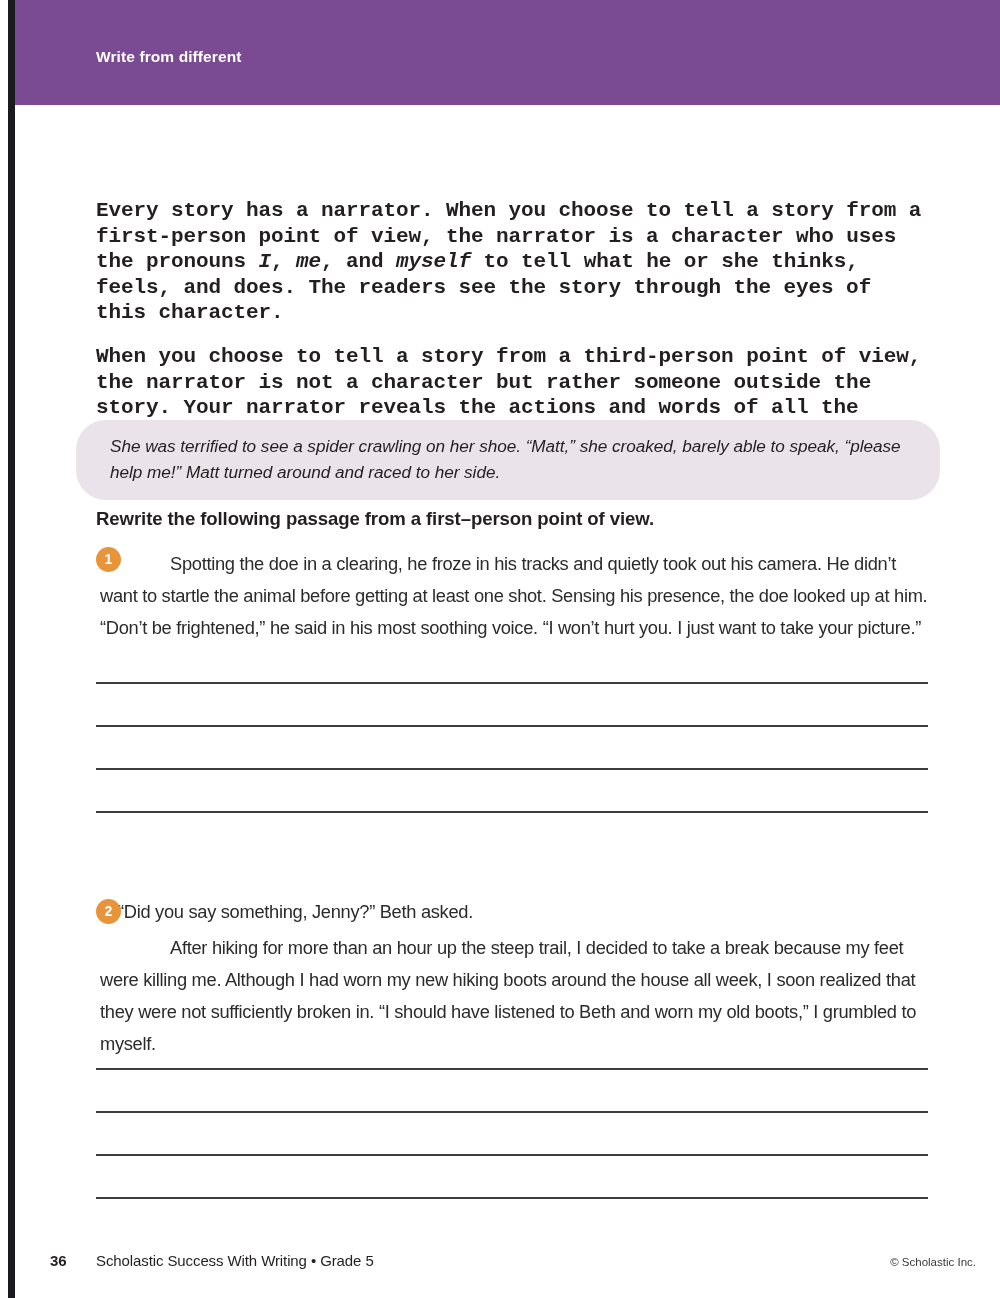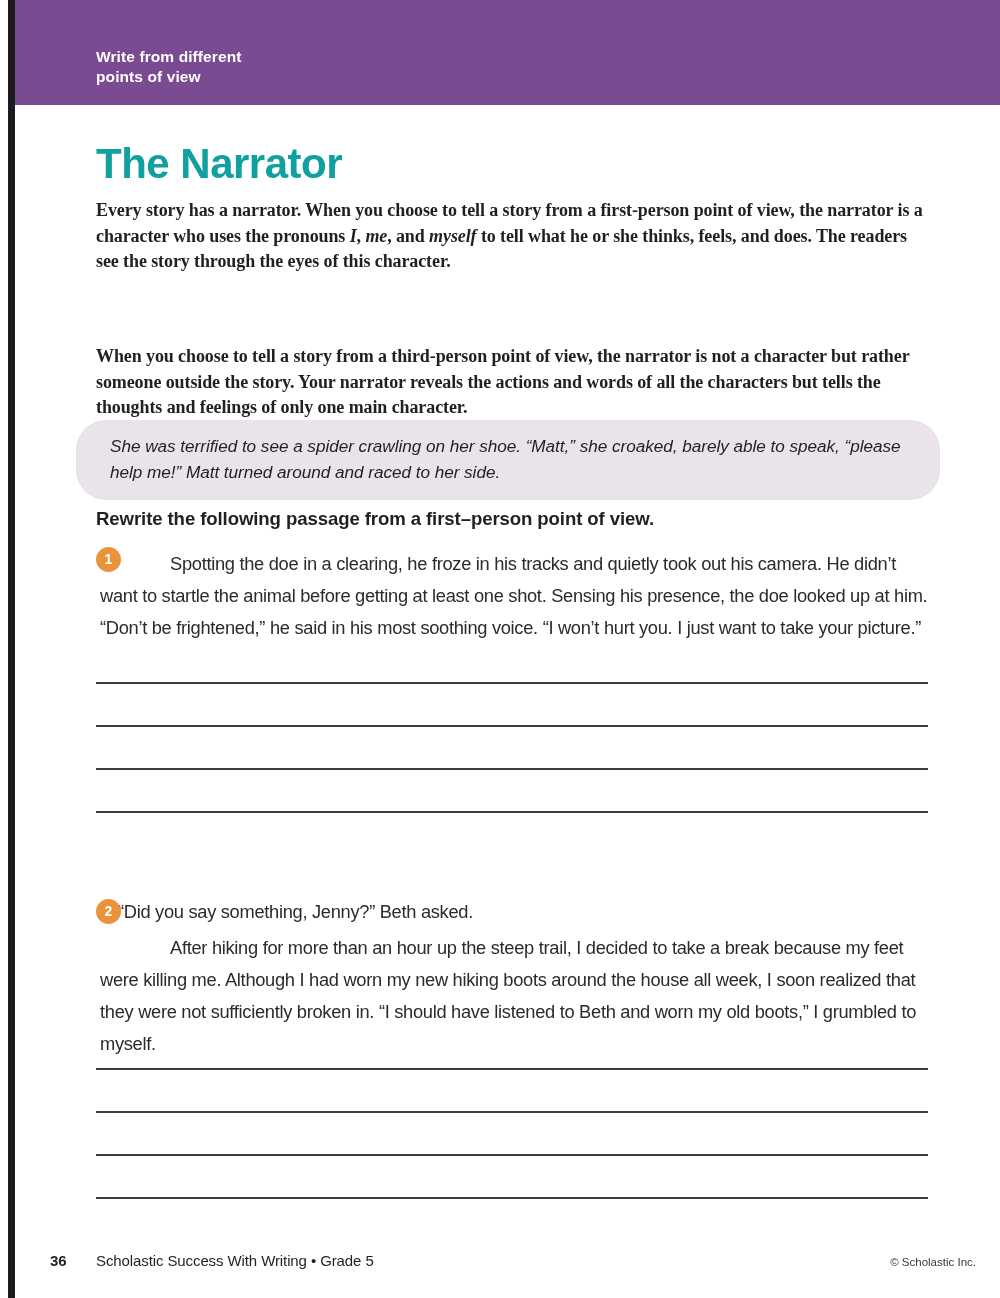--- a/index.html
+++ b/index.html
@@ -59,22 +59,22 @@
     font-weight: bold;
     font-size: 42px;
     letter-spacing: -0.5px;
     line-height: 48px;
   }
 
   .para {
     position: absolute;
     left: 88px;
     width: 832px;
-    font-family: Liberation Serif, serif;
-    font-size: 18px;
+    font-family: Liberation Mono, monospace;
+    font-size: 21px;
     line-height: 25.5px;
     color: #231f20;
     font-weight: bold;
     letter-spacing: -0.1px;
   }
   .para b { font-weight: bold; }
   .para i { font-style: italic; font-weight: bold; }
 
   .example-box {
     position: absolute;
@@ -179,24 +179,22 @@
 </head>
 <body>
 
 <div class="page">
 
   <div class="edge-strip"></div>
 
   <div class="banner"></div>
   <div class="banner-text">
     <span>Write from different</span>
-    <span class="l2">points of view</span>
-  </div>
-
-  <div class="title">The Narrator</div>
+  </div>
+
 
   <div class="para" style="top:198px;">
     <span>Every story has a </span><b>narrator</b><span>. When you choose to tell a story from a </span><b>first-person</b><span> point of view, the narrator is a character who uses the pronouns </span><i>I</i><span>, </span><i>me</i><span>, and </span><i>myself</i><span> to tell what he or she thinks, feels, and does. The readers see the story through the eyes of this character.</span>
   </div>
 
 
   <div class="para" style="top:344px;">
     <span>When you choose to tell a story from a </span><b>third-person</b><span> point of view, the narrator is not a character but rather someone outside the story. Your narrator reveals the actions and words of all the characters but tells the thoughts and feelings of only one main character.</span>
   </div>
 

